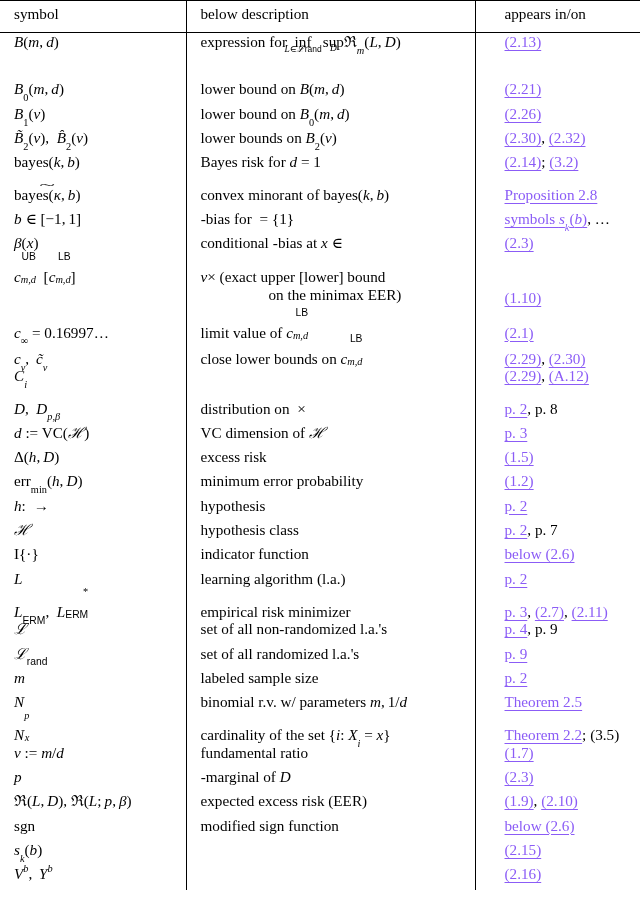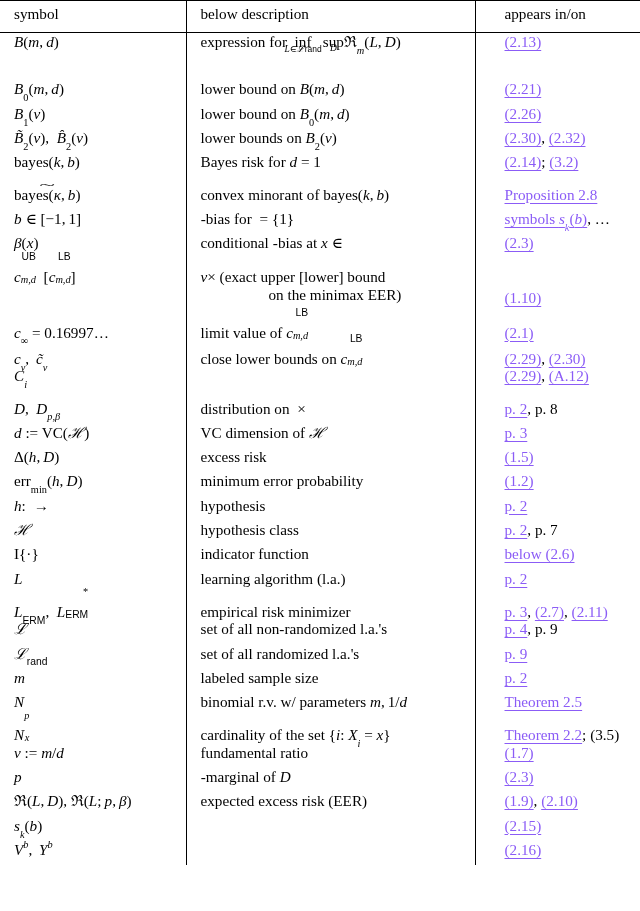--- a/index.html
+++ b/index.html
@@ -345,20 +345,25 @@
     <td class="desc cell"><span class="cal">𝋛</span>-marginal of <span class="mi">D</span></td>
     <td class="ref cell"><a class="lnk" href="#">(2.3)</a></td>
   </tr>
 
   <tr>
     <td class="sym cell"><span class="mr">ℜ</span>(<span class="mi">L</span>, <span class="mi">D</span>), <span class="mr">ℜ</span>(<span class="mi">L</span>; <span class="mi">p</span>, <span class="mi">β</span>)</td>
     <td class="desc cell">expected excess risk (EER)</td>
     <td class="ref cell"><a class="lnk" href="#">(1.9)</a>, <a class="lnk" href="#">(2.10)</a></td>
   </tr>
 
+  <tr>
+    <td class="sym cell"><span class="mr">sgn</span></td>
+    <td class="desc cell">modified sign function</td>
+    <td class="ref cell"><a class="lnk" href="#">below (2.6)</a></td>
+  </tr>
 
   <tr>
     <td class="sym cell"><span class="mi">s</span><sub class="mi">k</sub>(<span class="mi">b</span>)</td>
     <td class="desc cell"></td>
     <td class="ref cell"><a class="lnk" href="#">(2.15)</a></td>
   </tr>
 
   <tr>
     <td class="sym cell"><span class="mi">V</span><span class="subsup"><span class="sup-l mi">b</span></span>,  <span class="mi">Y</span><span class="subsup"><span class="sup-l mi">b</span></span></td>
     <td class="desc cell"></td>

